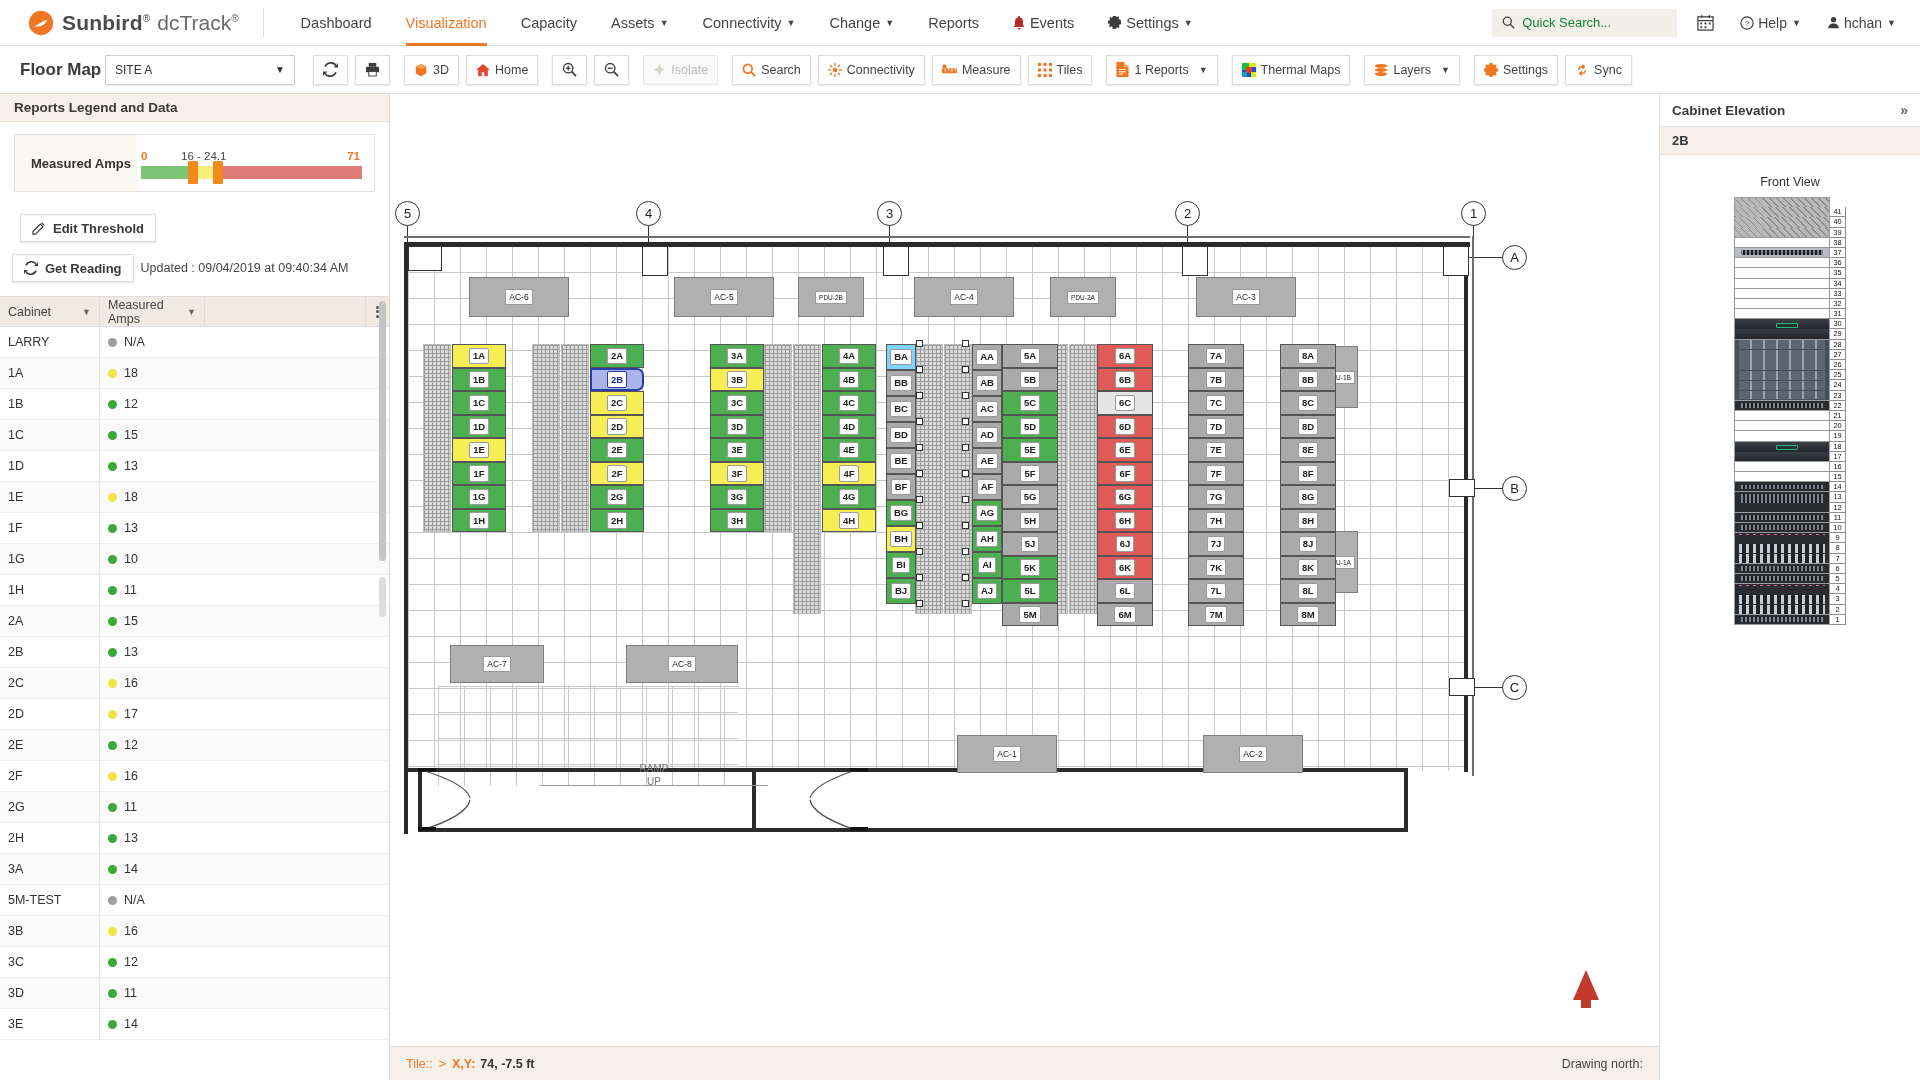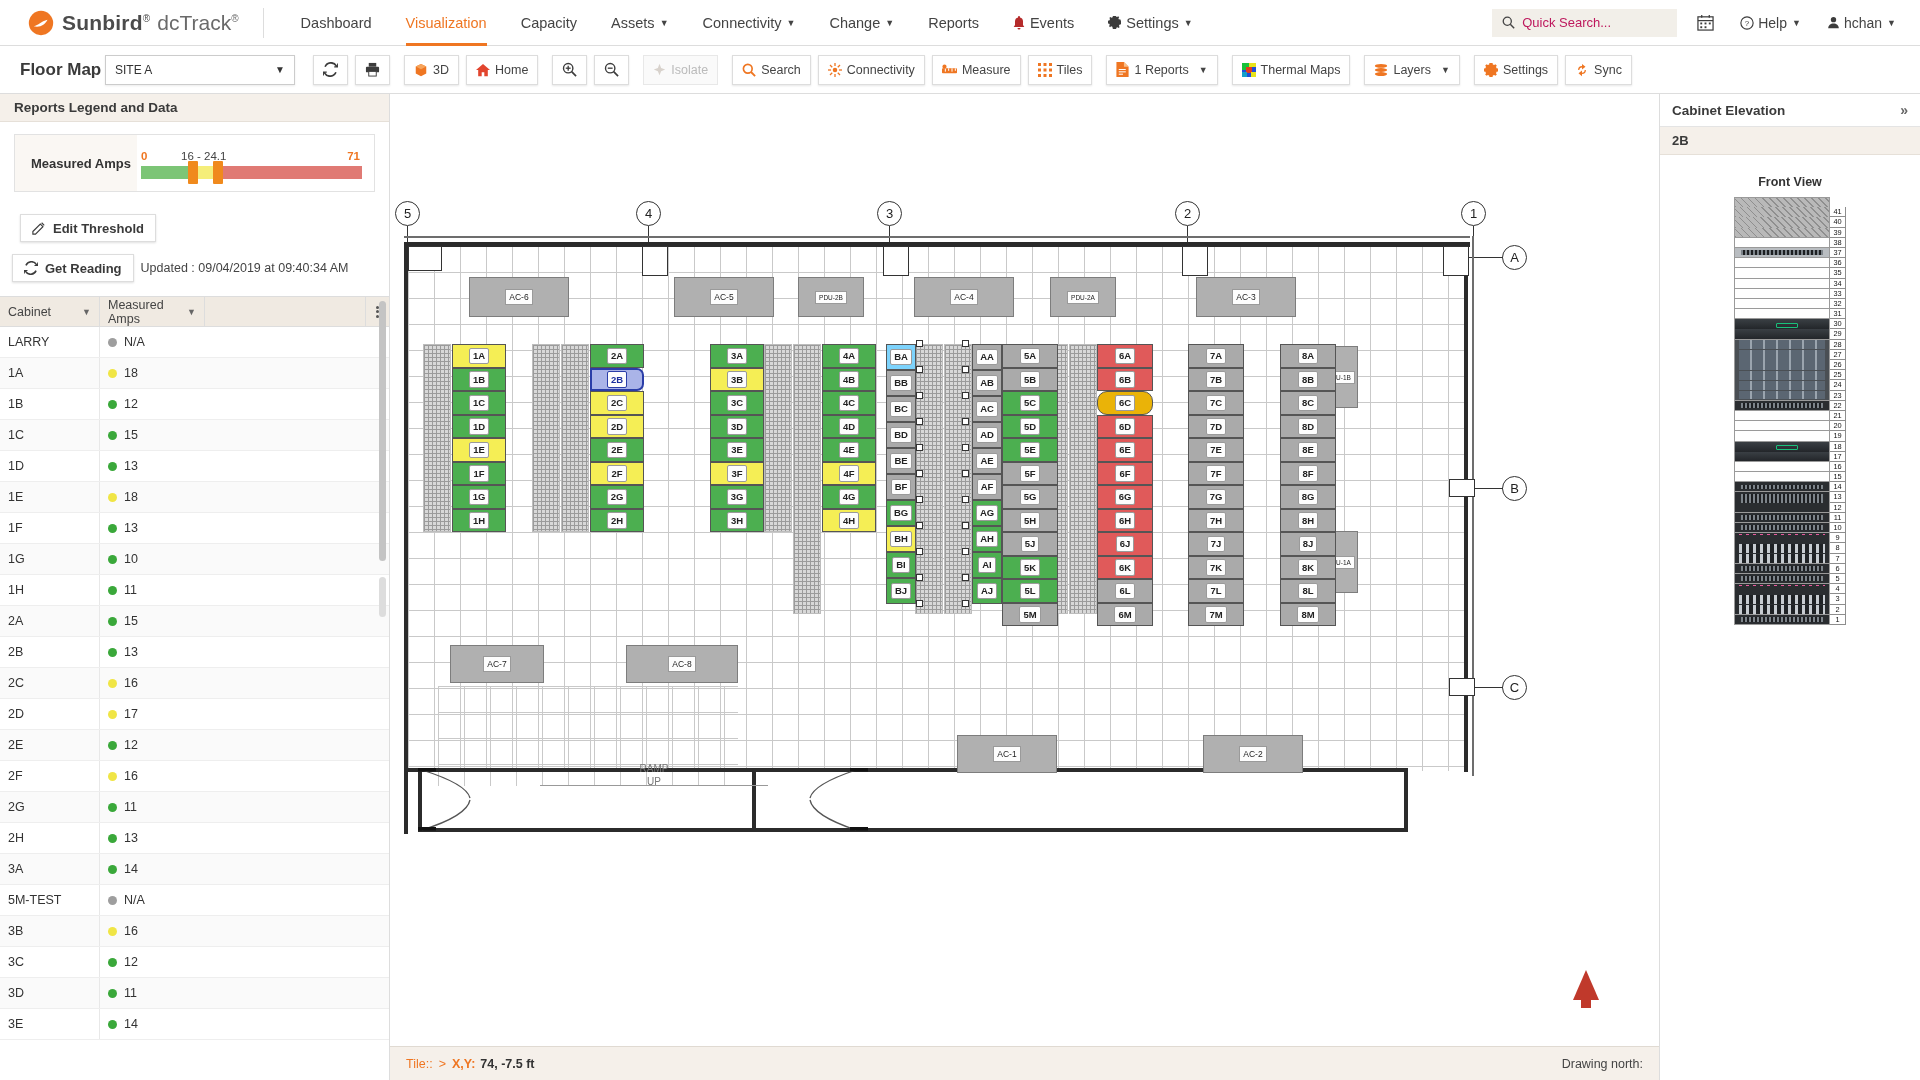--- a/index.html
+++ b/index.html
@@ -31,21 +31,21 @@
   }
   .navitem.active { color:#ef7622; }
   .navitem.active:after{
     content:""; position:absolute; left:17px; right:17px; bottom:0;
     height:3px; background:#ef7622;
   }
   .caret { margin-left:5px; font-size:9px; }
   #navright { position:absolute; right:18px; display:flex; align-items:center; gap:14px; }
   #quicksearch {
     background:#f2efe9; width:185px; height:28px; display:flex; align-items:center;
-    padding:0 10px; color:#be185d; font-size:13px; gap:7px;
+    padding:0 10px; color:#15803d; font-size:13px; gap:7px;
   }
   #navright .navitem { padding:0 6px; font-size:14px; }
   
   #toolbar {
     height:48px; display:flex; align-items:center; gap:0;
     border-bottom:1px solid #ddd; background:#fff; padding-left:20px;
   }
   #fmtitle { font-size:17px; font-weight:600; color:#3a3a3a; width:85px;}
   #siteSelect {
     width:190px; height:30px; border:1px solid #ccc; background:#fff;
@@ -153,21 +153,21 @@
      border-left:13px solid transparent;border-right:13px solid transparent;border-bottom:30px solid #c0392b;}
   #northarrow:after{content:"";position:absolute;left:-5px;top:30px;width:10px;height:8px;background:#c0392b;}
   .ramptxt { position:absolute; font-size:10px; color:#777; text-align:center; line-height:1.25;}
   .ramparrow { position:absolute; height:1px; background:#999; }
   
   #rightpanel { width:260px; background:#fff; display:flex; flex-direction:column; }
   #rphdr { height:33px; display:flex; align-items:center; justify-content:space-between;
     padding:0 12px; font-weight:bold; font-size:13.5px; color:#3a3a3a; border-bottom:1px solid #e4e4e4;}
   #rpsub { background:#f5f0ea; height:28px; display:flex; align-items:center; padding:0 12px;
     font-weight:bold; font-size:13px; color:#3a3a3a; border-bottom:1px solid #e6e0d8;}
-  #frontview { text-align:center; font-weight:bold; font-size:12.5px; margin:20px 0 8px 0; color:#333;}
+  #frontview { text-align:center; font-weight:normal; font-size:12.5px; margin:20px 0 8px 0; color:#333;}
   #rackwrap { display:flex; justify-content:center; }
   #rack { position:relative; width:112px; }
   .ru { display:flex; height:10.2px; }
   .ruslot { flex:1; border:1px solid #9a9a9a; border-top:none; background:#fff; position:relative; overflow:hidden;}
   .ru:first-child .ruslot { border-top:1px solid #9a9a9a; }
   .runum { width:16px; border:1px solid #8d8d8d; border-top:none; border-left:none;
     font-size:7.4px; text-align:center; color:#111; line-height:10px; background:#fff;}
   .ru:first-child .runum { border-top:1px solid #8d8d8d;margin-top:15px; }
   .blank-h { background-color:#b9b9b9;
      background-image:repeating-linear-gradient(45deg,#8f8f8f 0 1.2px,transparent 1.2px 5px);}
@@ -970,21 +970,21 @@
           </div>
           <div class="cab" style="left: 612px; top: 508.5px; width: 56px; height: 23.5px; background: rgb(170, 170, 170);">
             <span class="tag">5M</span>
           </div>
           <div class="cab" style="left: 707px; top: 250px; width: 56px; height: 23.5px; background: rgb(224, 90, 90);">
             <span class="tag">6A</span>
           </div>
           <div class="cab" style="left: 707px; top: 273.5px; width: 56px; height: 23.5px; background: rgb(224, 90, 90);">
             <span class="tag">6B</span>
           </div>
-          <div class="cab" style="left: 707px; top: 297px; width: 56px; height: 23.5px; background: #eab308; border-radius: 10px;">
+          <div class="cab" style="left: 707px; top: 297px; width: 56px; height: 23.5px; background: #e5e5e5;">
             <span class="tag">6C</span>
           </div>
           <div class="cab" style="left: 707px; top: 320.5px; width: 56px; height: 23.5px; background: rgb(224, 90, 90);">
             <span class="tag">6D</span>
           </div>
           <div class="cab" style="left: 707px; top: 344px; width: 56px; height: 23.5px; background: rgb(224, 90, 90);">
             <span class="tag">6E</span>
           </div>
           <div class="cab" style="left: 707px; top: 367.5px; width: 56px; height: 23.5px; background: rgb(224, 90, 90);">
             <span class="tag">6F</span>

